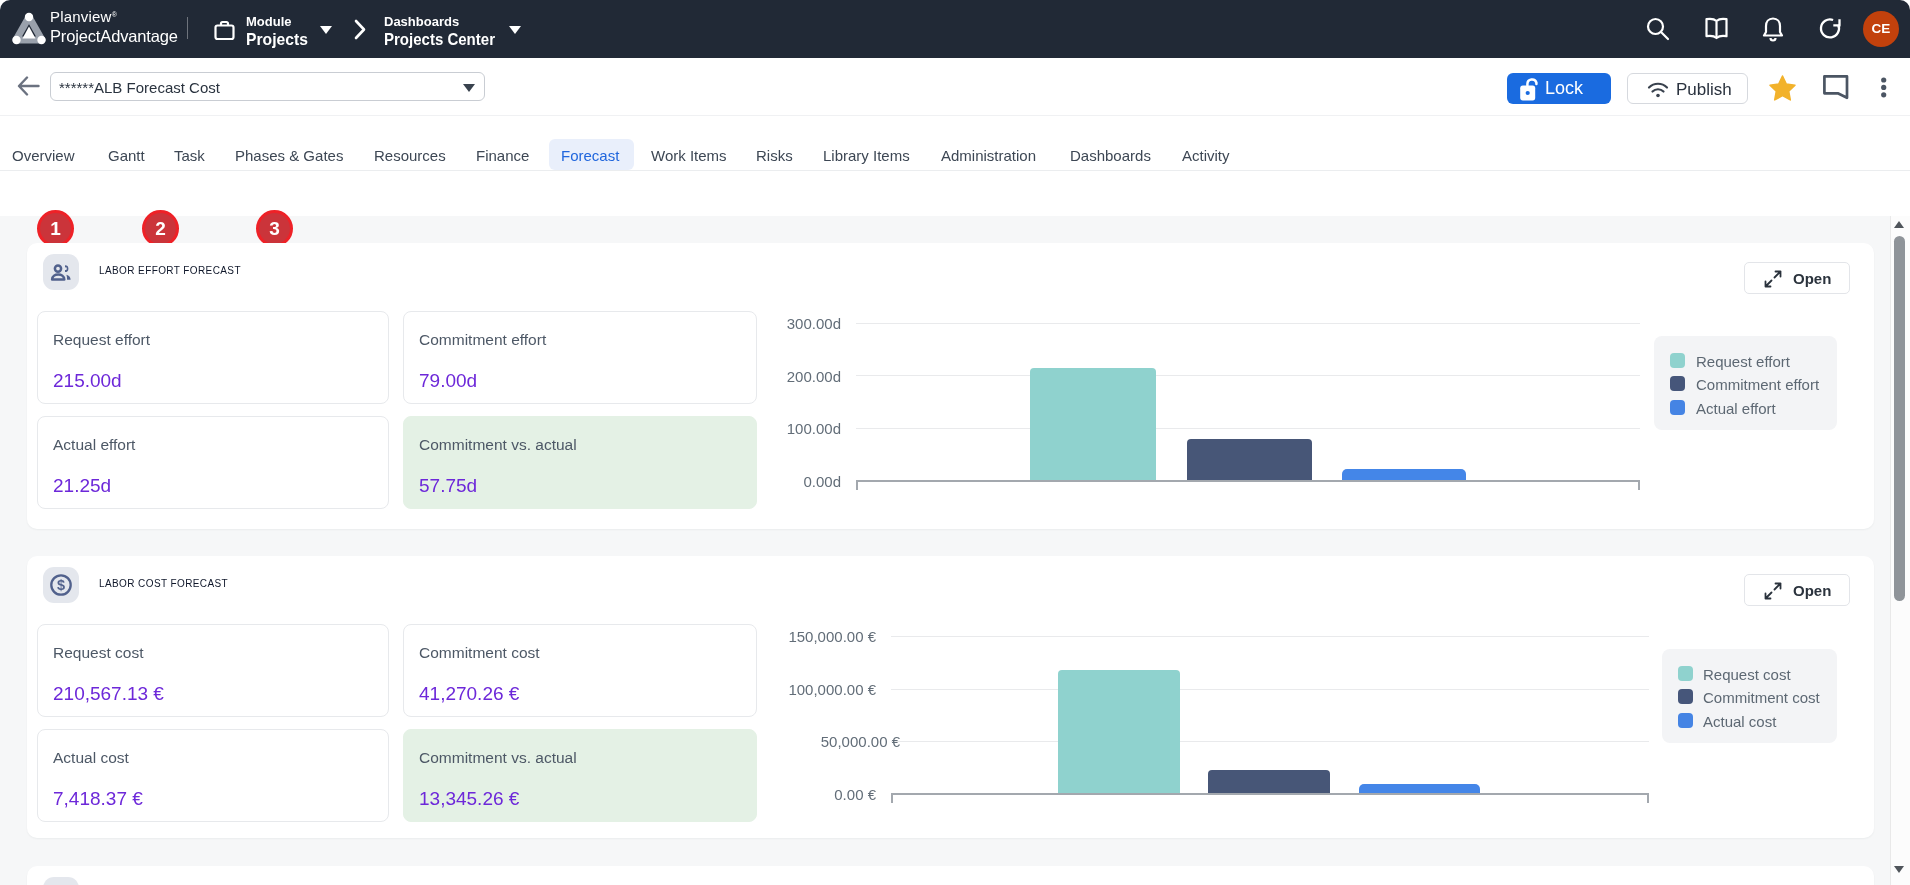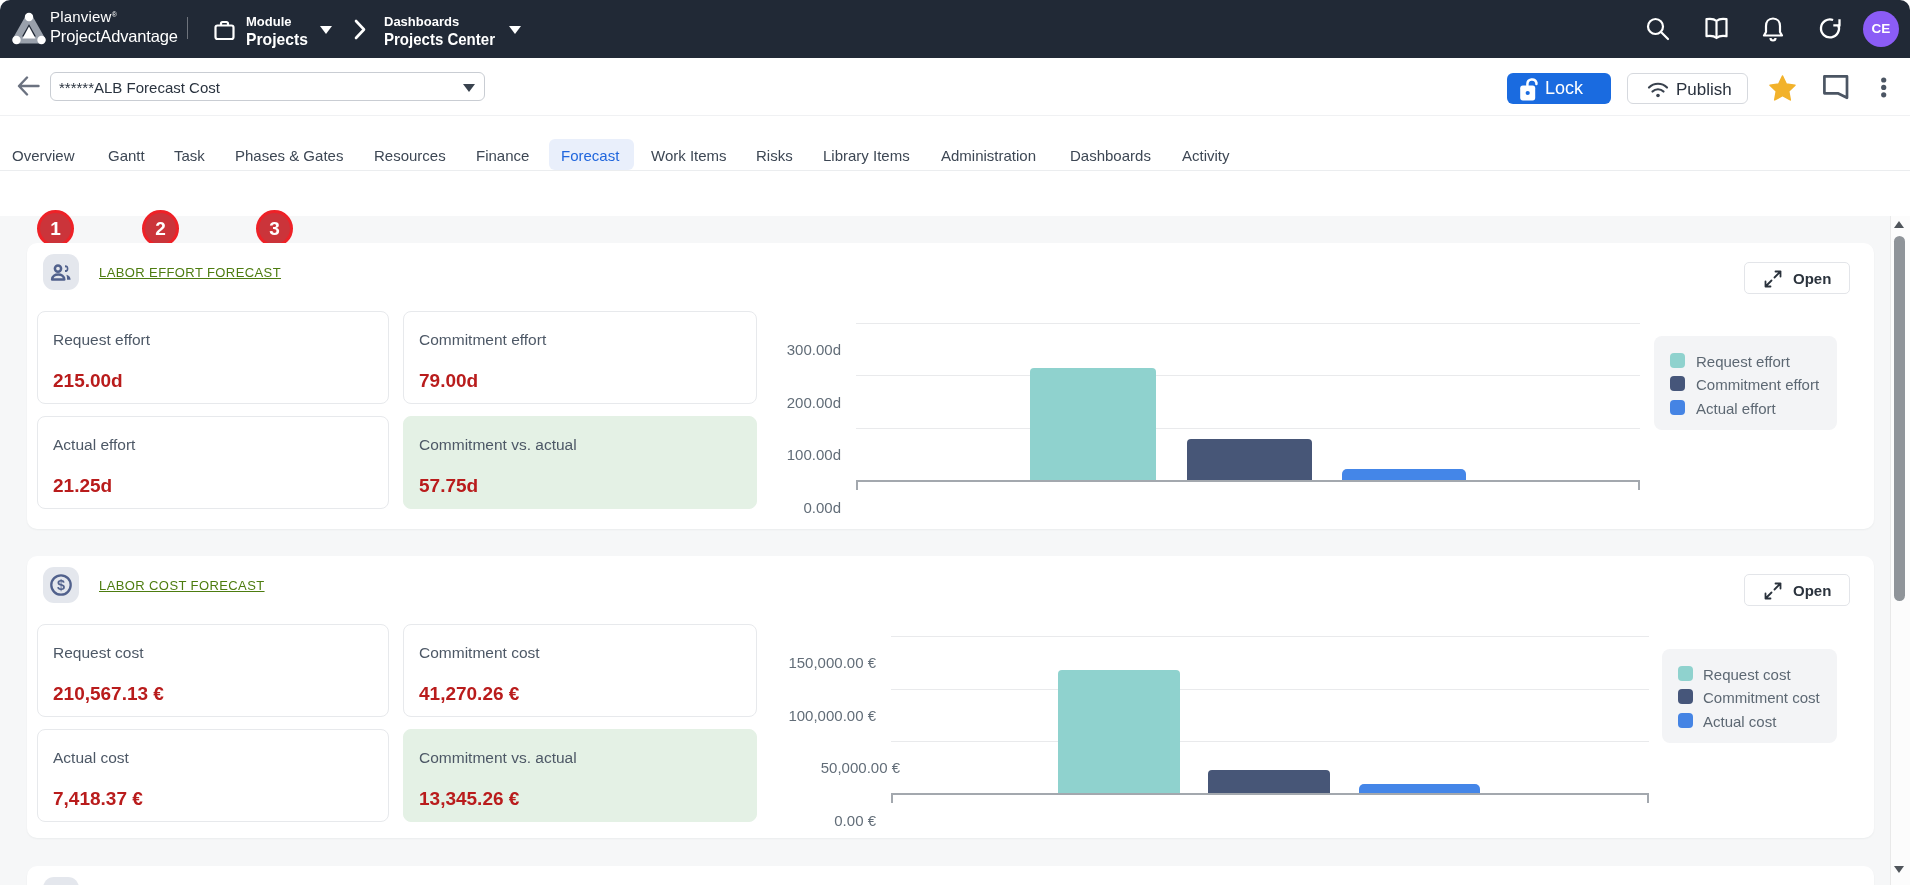--- a/index.html
+++ b/index.html
@@ -35,31 +35,31 @@
 
 #subtabs { position:absolute; left:0; top:171px; width:1910px; height:45px; background:#fff; }
 .stab { position:absolute; top:6px; height:39px; line-height:39px; font-size:15px; color:#39424e; text-align:center; }
 #stab-line { position:absolute; left:0; top:41px; width:112px; height:3px; background:#1f6ae5; }
 
 
 #content { position:absolute; left:0; top:216px; width:1890px; height:669px; background:#f6f7f8; }
 .badge { position:absolute; width:37px; height:37px; border-radius:50%; background:#cb343a; border:3px solid #ee2127; color:#fff; font-size:19px; font-weight:700; text-align:center; line-height:32px; }
 .card { position:absolute; left:27px; width:1847px; background:#fff; border-radius:10px; box-shadow:0 1px 2px rgba(20,30,40,.05); }
 .iconbox { position:absolute; left:16px; top:11px; width:36px; height:36px; border-radius:11px; background:#e4e7ed; }
-.cardtitle { position:absolute; left:72px; top:22px; font-size:13px; letter-spacing:.4px; color:#4d7c0f;text-decoration:underline; }
+.cardtitle { position:absolute; left:72px; top:22px; font-size:10px; letter-spacing:.4px; color:#0f172a; }
 .statcard { position:absolute; width:352px; height:93px; background:#fff; border:1px solid #e7e9ec; border-radius:8px; }
 .statcard.green { background:#e4f1e5; border-color:#e4f1e5; }
 .statcard .lab { position:absolute; left:15px; top:19px; font-size:15.5px; color:#4d5866; }
-.statcard .val { position:absolute; left:15px; top:58px; font-size:19px; color:#b91c1c;font-weight:bold; }
+.statcard .val { position:absolute; left:15px; top:58px; font-size:19px; color:#6d28d9; }
 .openbtn { position:absolute; left:1717px; width:106px; height:32px; background:#fff; border:1px solid #e3e5e9; border-radius:5px; }
 .openbtn span { position:absolute; left:48px; top:7px; font-size:15px; font-weight:700; color:#2b333d; }
 .gline { position:absolute; height:1px; background:#e9eaec; }
 .axis { position:absolute; height:2px; background:#a3a8ae; }
 .tick { position:absolute; width:2px; height:9px; background:#a3a8ae; }
-.ylab { position:absolute; width:120px; text-align:right; font-size:15px; color:#626d78; line-height:1;margin-top:26px; }
+.ylab { position:absolute; width:120px; text-align:right; font-size:15px; color:#626d78; line-height:1; }
 .bar { position:absolute; }
 .legend { position:absolute; background:#f3f4f6; border-radius:8px; }
 .legend .chip { position:absolute; width:15px; height:15px; border-radius:4px; }
 .legend .ltx { position:absolute; font-size:15px; color:#5d6873; line-height:1; }
 
 
 #sb-track { position:absolute; left:1890px; top:216px; width:20px; height:669px; background:#fcfcfc; border-left:1px solid #e9e9e9; }
 #sb-thumb { position:absolute; left:1894px; top:236px; width:11px; height:365px; background:#8f9499; border-radius:6px; }
 </style>
 </head>
@@ -102,21 +102,21 @@
       <line x1="12.5" y1="4.5" x2="12.5" y2="20.5" stroke="#fff" stroke-width="2.2"></line>
     </svg>
     <svg class="abs" style="left:1761px;top:16px" width="24" height="26" viewBox="0 0 24 26">
       <path d="M12 2.5 C7.5 2.5 5 6 5 10 V16 L3 19.5 H21 L19 16 V10 C19 6 16.5 2.5 12 2.5 Z" fill="none" stroke="#fff" stroke-width="2.2" stroke-linejoin="round"></path>
       <path d="M9.5 22 a2.5 2.5 0 0 0 5 0" fill="none" stroke="#fff" stroke-width="2.2"></path>
     </svg>
     <svg class="abs" style="left:1819px;top:17px" width="23" height="23" viewBox="0 0 23 23">
       <path d="M14.1 3.0 A9 9 0 1 0 19.16 7.7" fill="none" stroke="#fff" stroke-width="2.3" stroke-linecap="butt"></path>
       <path d="M20.5 2.2 V8.3 M21.6 8.3 H14.3" fill="none" stroke="#fff" stroke-width="2.3" stroke-linecap="butt"></path>
     </svg>
-    <div class="abs" style="left:1863px;top:11px;width:36px;height:36px;border-radius:50%;background:#8b5cf6;color:#fff;font-size:13.5px;font-weight:700;text-align:center;line-height:36px">CE</div>
+    <div class="abs" style="left:1863px;top:11px;width:36px;height:36px;border-radius:50%;background:#c2410c;color:#fff;font-size:13.5px;font-weight:700;text-align:center;line-height:36px">CE</div>
   </div>
 
   <div id="toolbar">
     <svg class="abs" style="left:17px;top:18px" width="23" height="20" viewBox="0 0 23 20">
       <path d="M10 1.5 L2 10 L10 18.5 M2.5 10 H21.5" fill="none" stroke="#6b7280" stroke-width="2.4" stroke-linecap="round" stroke-linejoin="round"></path>
     </svg>
     <div id="combo">
       <div class="txt">******ALB Forecast Cost</div>
       <div class="caret"></div>
     </div>

